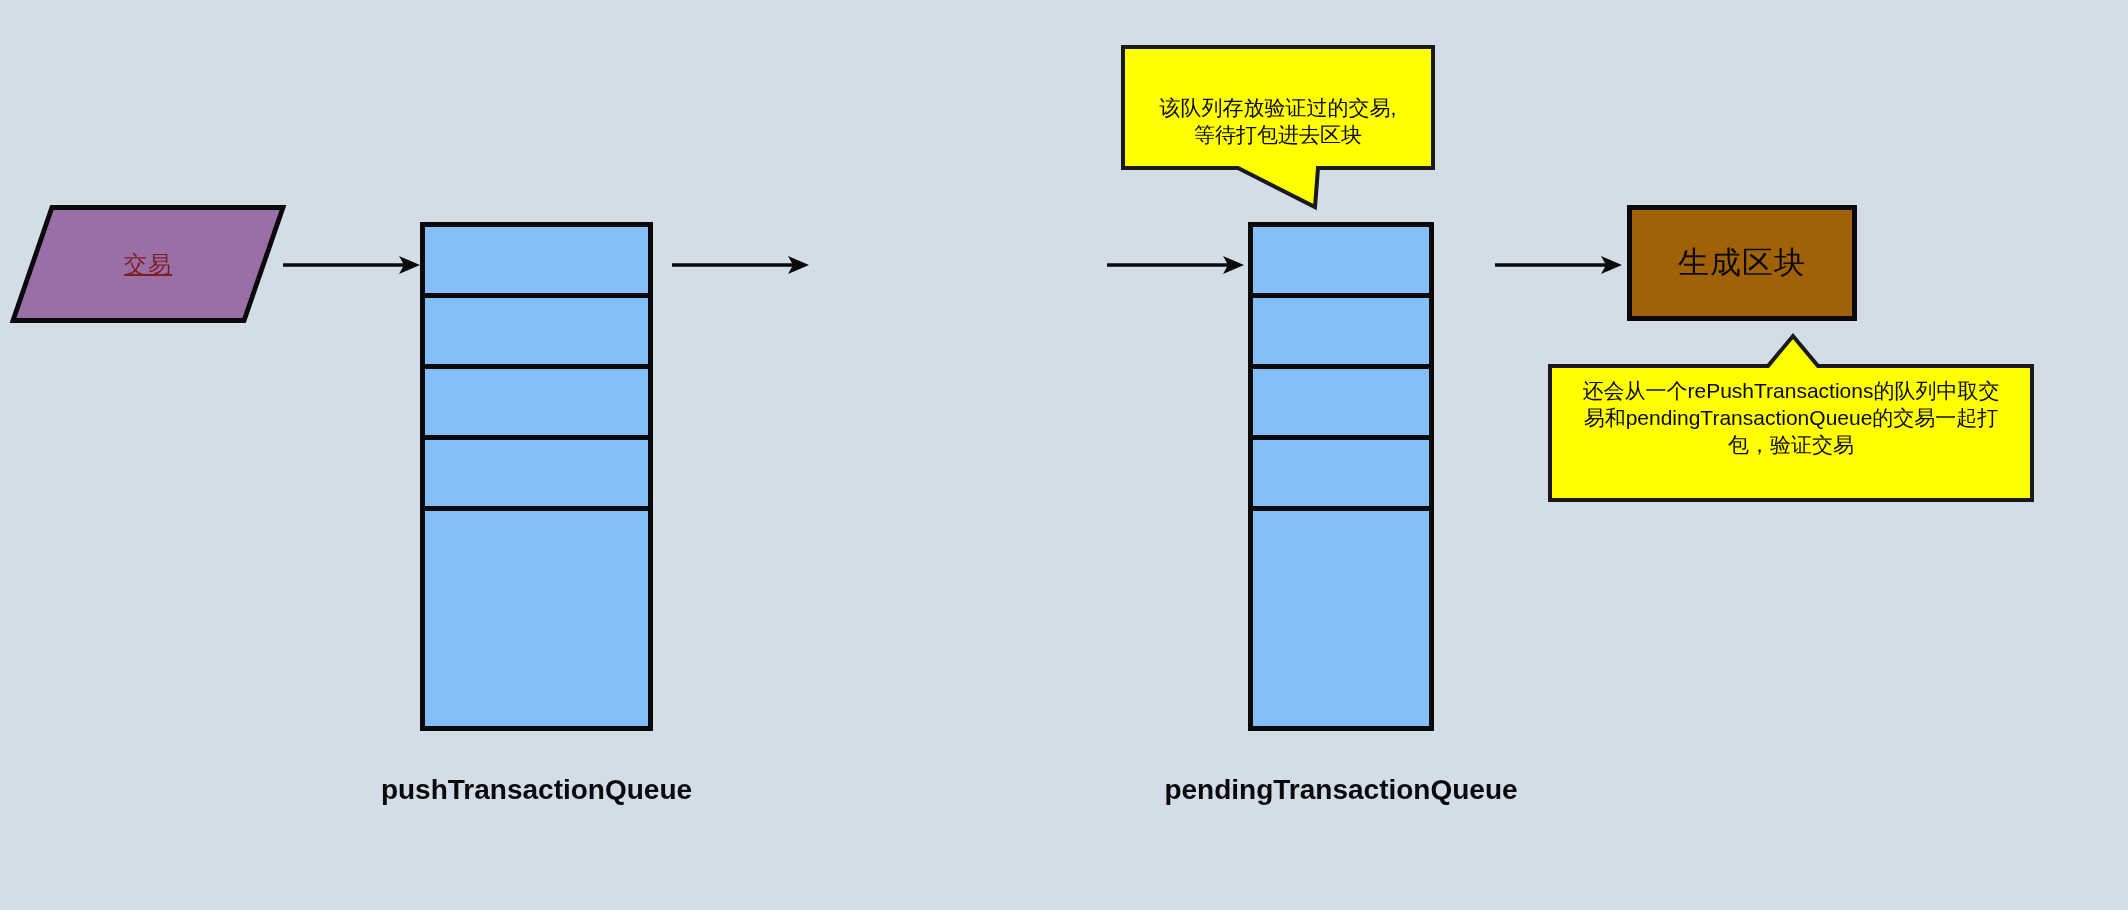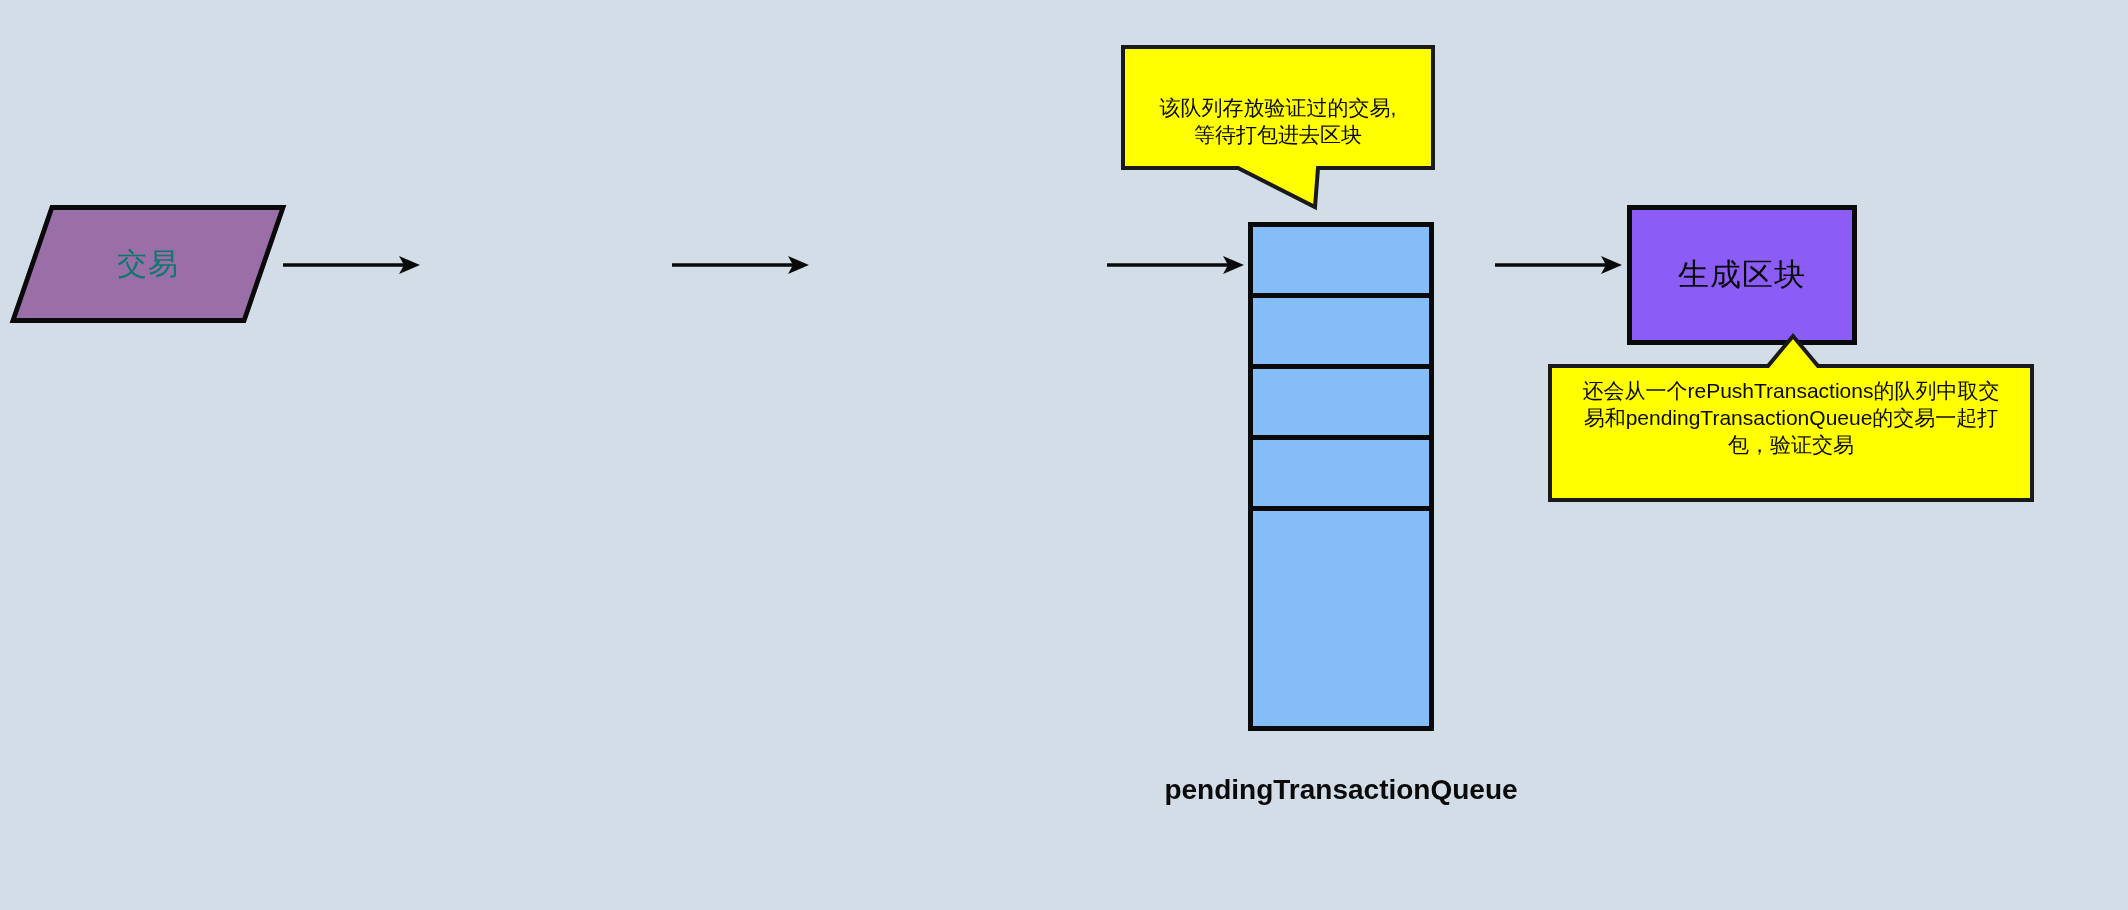--- a/index.html
+++ b/index.html
@@ -33,23 +33,24 @@
     border: 5px solid #0a0a0a;
     box-sizing: border-box;
     transform: skewX(-19deg);
   }
   .parallelogram .label {
     position: absolute;
     inset: 0;
     display: flex;
     align-items: center;
     justify-content: center;
-    color: #0f766e;
-    font-size: 30px;
+    color: #7f1d1d;
+    font-size: 23px;
     letter-spacing: 1px;
+    text-decoration: underline;
   }
 
   
   .queue { }
   .queue .stack {
     position: absolute;
     top: 0; left: 0;
     box-sizing: border-box;
     border: 5px solid #0a0a0a;
     background: #85bdf9;
@@ -92,23 +93,23 @@
     justify-content: center;
     font-size: 30px;
     color: #0a0a0a;
   }
 
   
   .rectbox {
     left: 1627px;
     top: 205px;
     width: 230px;
-    height: 140px;
-    box-sizing: border-box;
-    background: #8b5cf6;
+    height: 116px;
+    box-sizing: border-box;
+    background: #a16207;
     border: 5px solid #0a0a0a;
     display: flex;
     align-items: center;
     justify-content: center;
   }
   .rectbox .label {
     font-size: 31px;
     color: #0a0a0a;
     letter-spacing: 1px;
   }
@@ -152,20 +153,30 @@
     <div class="label">交易</div>
   </div>
 
   <div class="arrow" style="left:283px; top:250px;">
     <svg width="140" height="30" viewBox="0 0 140 30">
       <line x1="0" y1="15" x2="122" y2="15" stroke="#0a0a0a" stroke-width="3.5"></line>
       <polygon points="137,15 116,6 121,15 116,24" fill="#0a0a0a"></polygon>
     </svg>
   </div>
 
+  <div class="node queue" id="queue1">
+    <div class="stack">
+      <div class="queue-cell" style="height:71px;"></div>
+      <div class="queue-cell" style="height:71px;"></div>
+      <div class="queue-cell" style="height:71px;"></div>
+      <div class="queue-cell" style="height:71px;"></div>
+      <div class="queue-cell" style="height:215px;"></div>
+    </div>
+    <div class="caption">pushTransactionQueue</div>
+  </div>
 
   <div class="arrow" style="left:672px; top:250px;">
     <svg width="140" height="30" viewBox="0 0 140 30">
       <line x1="0" y1="15" x2="122" y2="15" stroke="#0a0a0a" stroke-width="3.5"></line>
       <polygon points="137,15 116,6 121,15 116,24" fill="#0a0a0a"></polygon>
     </svg>
   </div>
 
 
   <div class="arrow" style="left:1107px; top:250px;">

